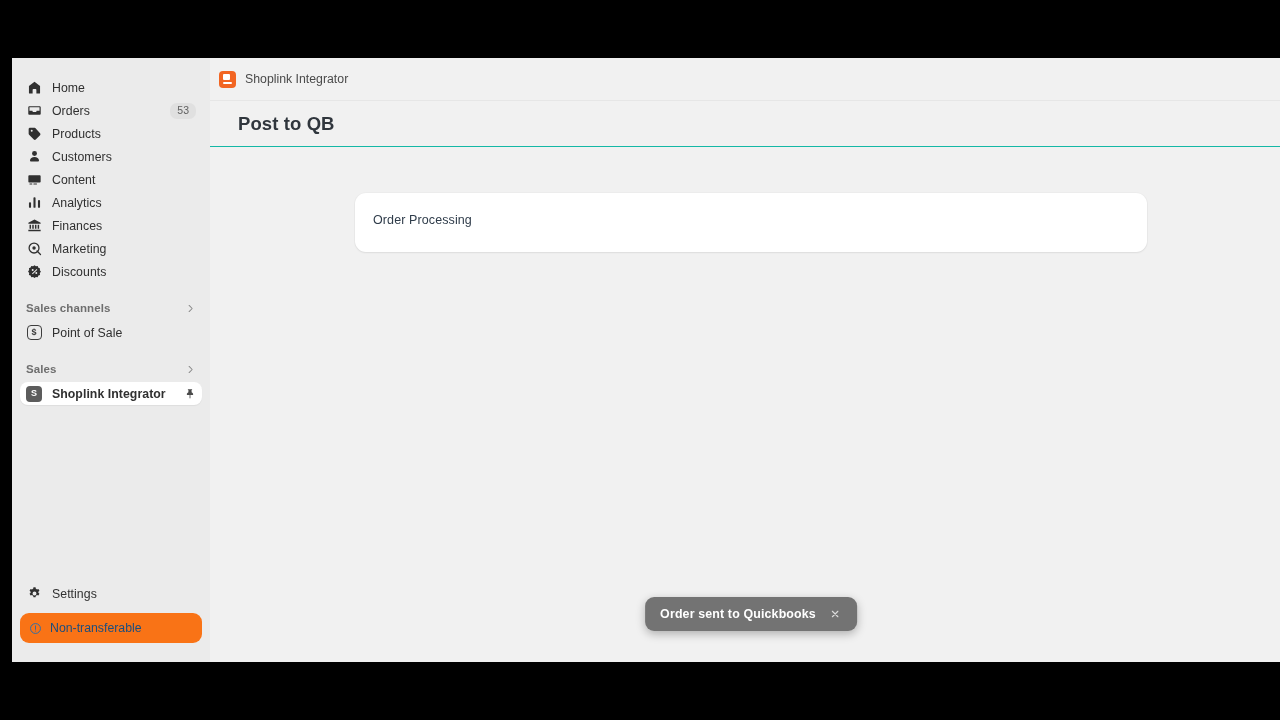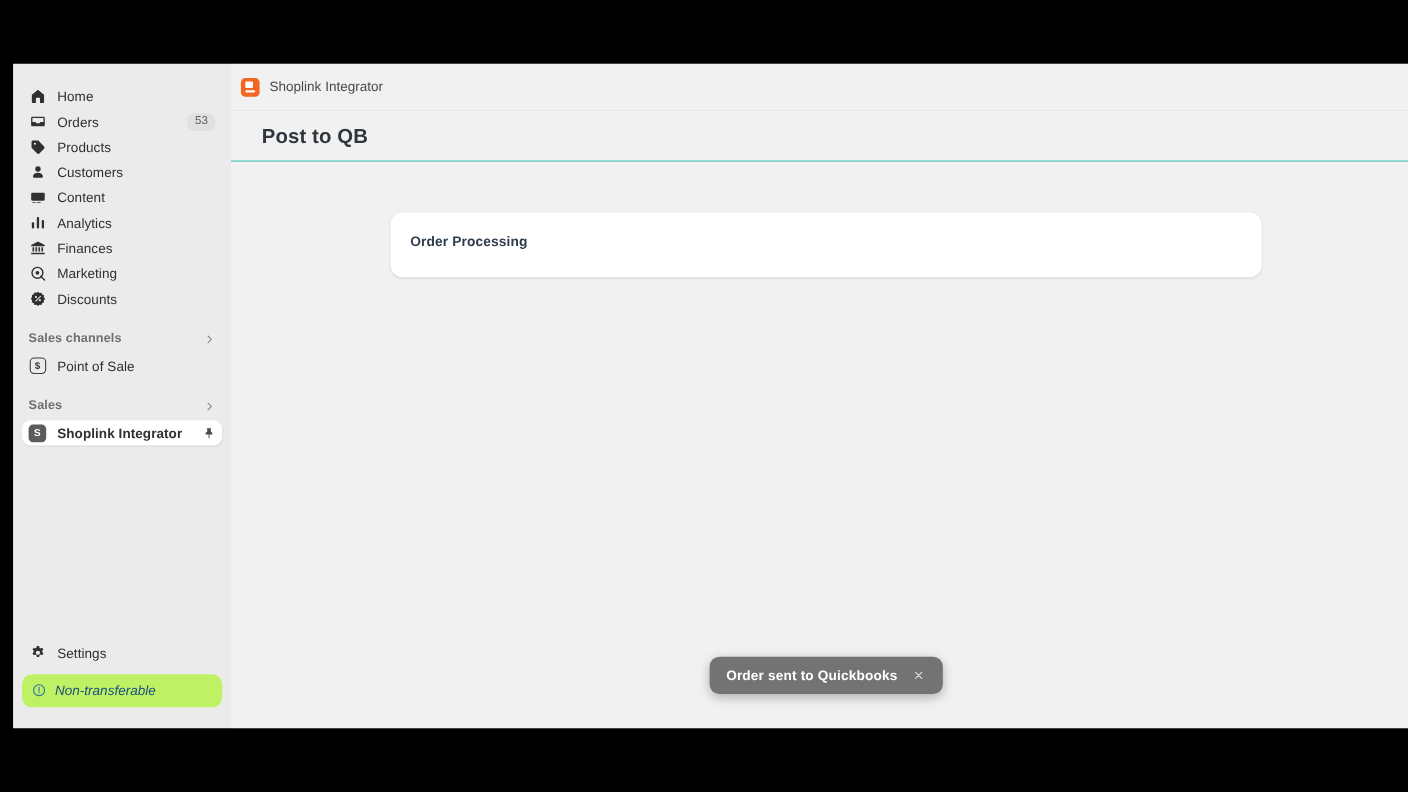--- a/index.html
+++ b/index.html
@@ -111,28 +111,27 @@
     line-height: 1;
   }
   .pin-icon { margin-left: auto; color: #4a4a4a; display: flex; align-items: center; }
 
   #sidebar-bottom {
     margin-top: auto;
     padding-bottom: 19px;
   }
   .banner {
     display: flex;
-    align-items: flex-start;
+    align-items: flex-end;
     gap: 8px;
     margin: 8px 8px 0;
     padding: 8px 9px;
     border-radius: 9px;
-    background: #bef264;
+    background: #f97316;
     cursor: pointer;
-    font-style: italic;
   }
   .banner-text {
     font-size: 12.3px;
     color: #1c4e7e;
     white-space: nowrap;
   }
   .banner-icon { color: #2d6ea8; display: flex; align-items: center; }
 
   
   #main {
@@ -202,21 +201,20 @@
     display: flex;
     justify-content: center;
   }
   .card {
     width: 792px;
     background: #ffffff;
     border-radius: 11px;
     box-shadow: 0 1px 2px rgba(0,0,0,.07), 0 0 0 1px rgba(0,0,0,.02);
     padding: 20px 18px;
     min-height: 59px;
-    font-weight: bold;
   }
   .card-title {
     font-size: 12.5px;
     color: #2f3c4a;
     letter-spacing: .1px;
   }
 
   
   #toast {
     position: absolute;

